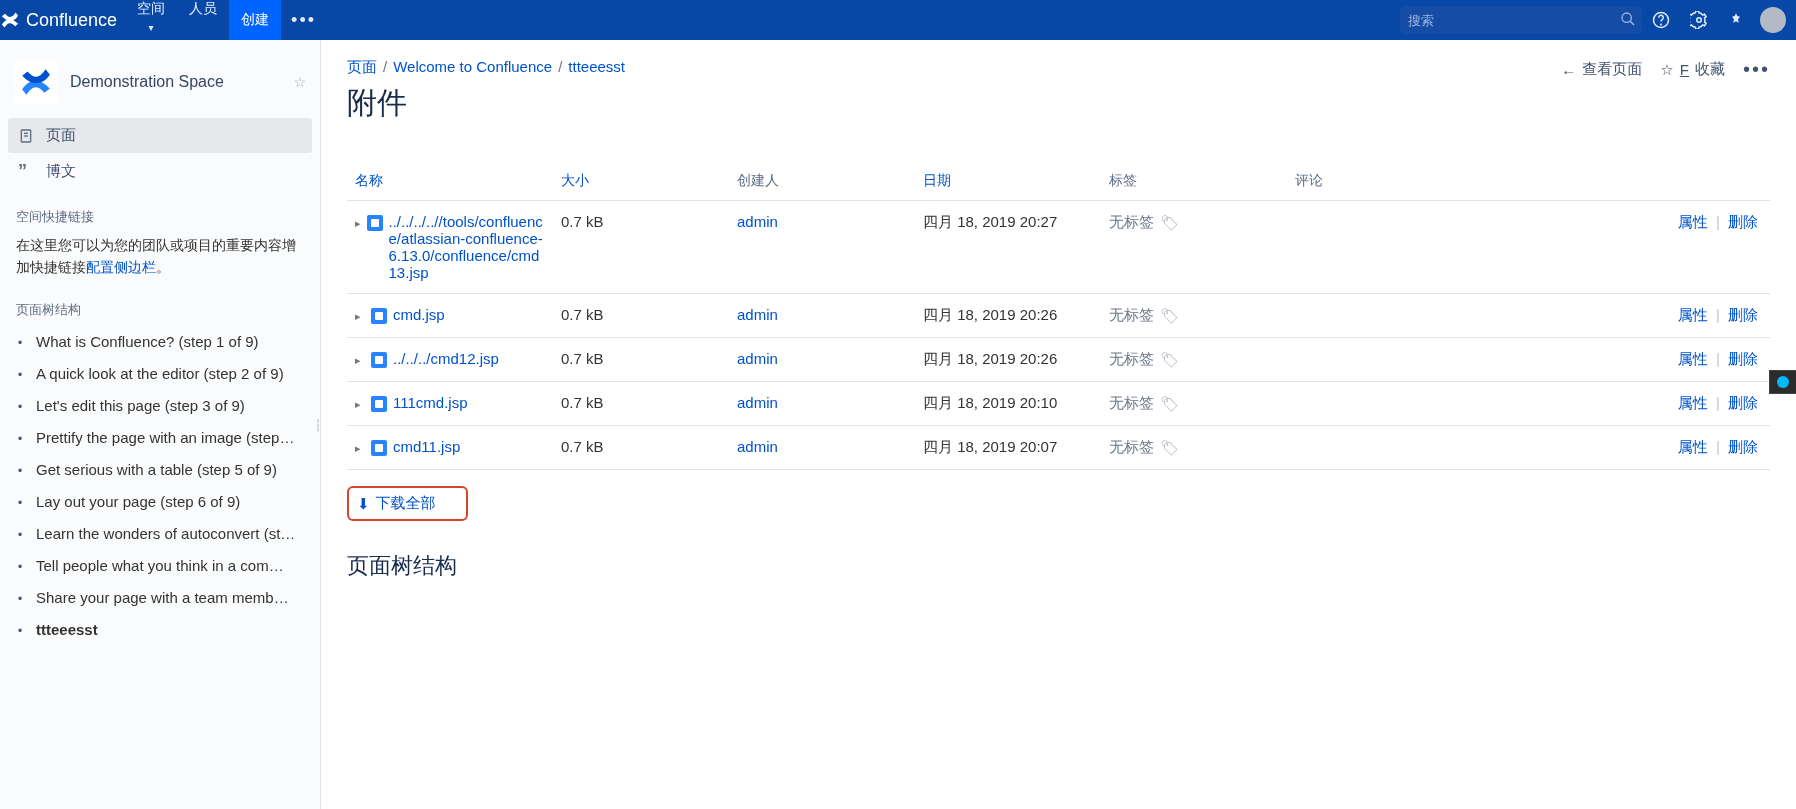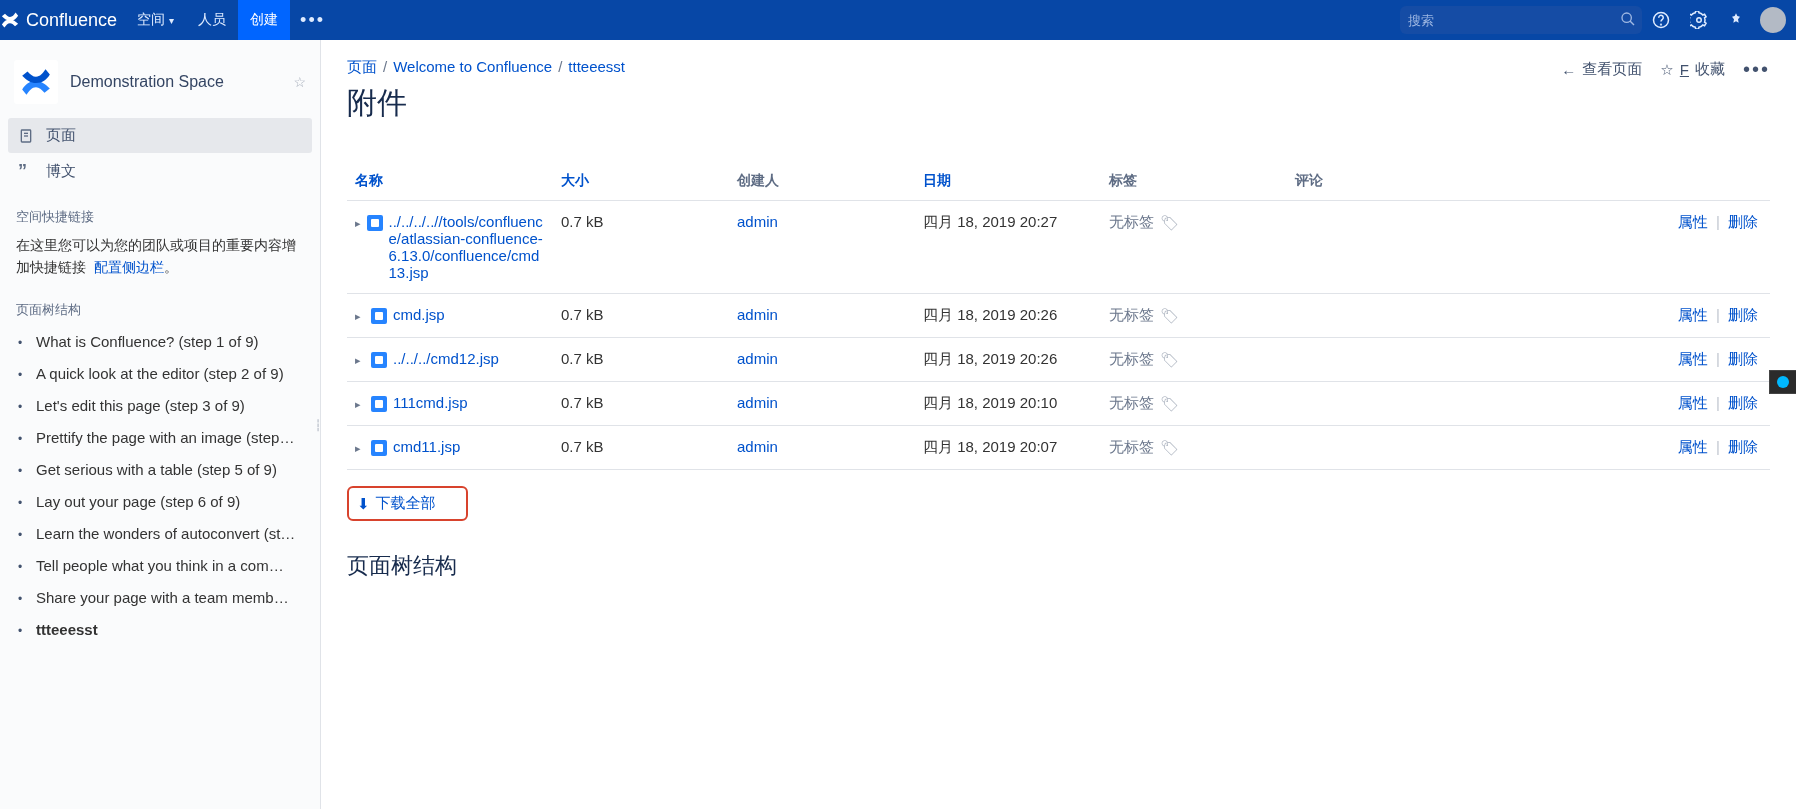--- a/index.html
+++ b/index.html
@@ -151,21 +151,21 @@
     font-size:13px;
     color:#5e6c84;
     padding: 18px 16px 6px 16px;
   }
   .side-text {
     font-size:14px;
     color:#333;
     padding: 2px 16px 4px 16px;
     line-height:1.6;
   }
-  .side-text a { color: var(--link); text-decoration:none;margin-left:8px; }
+  .side-text a { color: var(--link); text-decoration:none; }
 
   .tree {
     padding: 2px 0 0 8px;
   }
   .tree-item {
     display:flex;
     padding: 6px 10px 6px 10px;
     font-size:15px;
     color:#333;
     cursor:pointer;
@@ -206,21 +206,21 @@
   .pa-dots { font-size:20px; letter-spacing:2px; color:#42526E; cursor:pointer; }
 
   
   table.attachments {
     width:100%;
     border-collapse:collapse;
     margin-top: 16px;
   }
   table.attachments thead th {
     text-align:left;
-    font-weight:700;
+    font-weight:400;
     padding: 10px 8px;
     border-bottom:1px solid var(--border);
     font-size:14px;
   }
   table.attachments thead th.sortable { color:var(--link); cursor:pointer; }
   table.attachments thead th.plain { color:#5e6c84; }
   table.attachments tbody tr { border-bottom:1px solid var(--border); }
   table.attachments td {
     padding: 12px 8px;
     vertical-align:top;
@@ -274,21 +274,21 @@
     background:#2b2b2b;
     border:1px solid #444;
     border-right:none;
     display:flex; align-items:center; justify-content:center;
   }
   .right-widget .dotb {
     width:12px; height:12px; border-radius:50%;
     background:#00b8ff;
   }
 
-  a { text-decoration:none; }
+  a { text-decoration:none;flex-direction:column; }
 </style>
 </head>
 <body>
 
 <div class="header">
   <div class="logo">
     <span class="logo-icon">
       <svg width="20" height="20" viewBox="0 0 32 32">
           <path fill="#fff" d="M3 23c3-5 7-8 13-8 5 0 9 3 13 7l-5 4c-3-3-5-5-8-5-4 0-6 3-9 7z"></path>
           <path fill="#fff" d="M29 9c-3 5-7 8-13 8-5 0-9-3-13-7l5-4c3 3 5 5 8 5 4 0 6-3 9-7z"></path>

